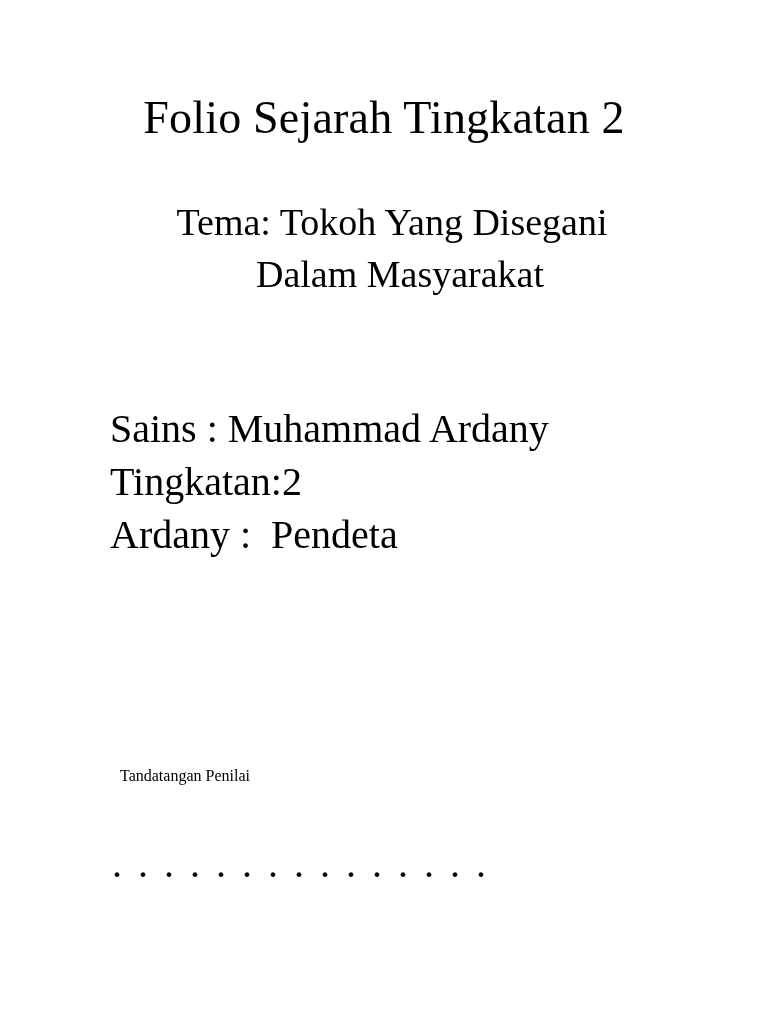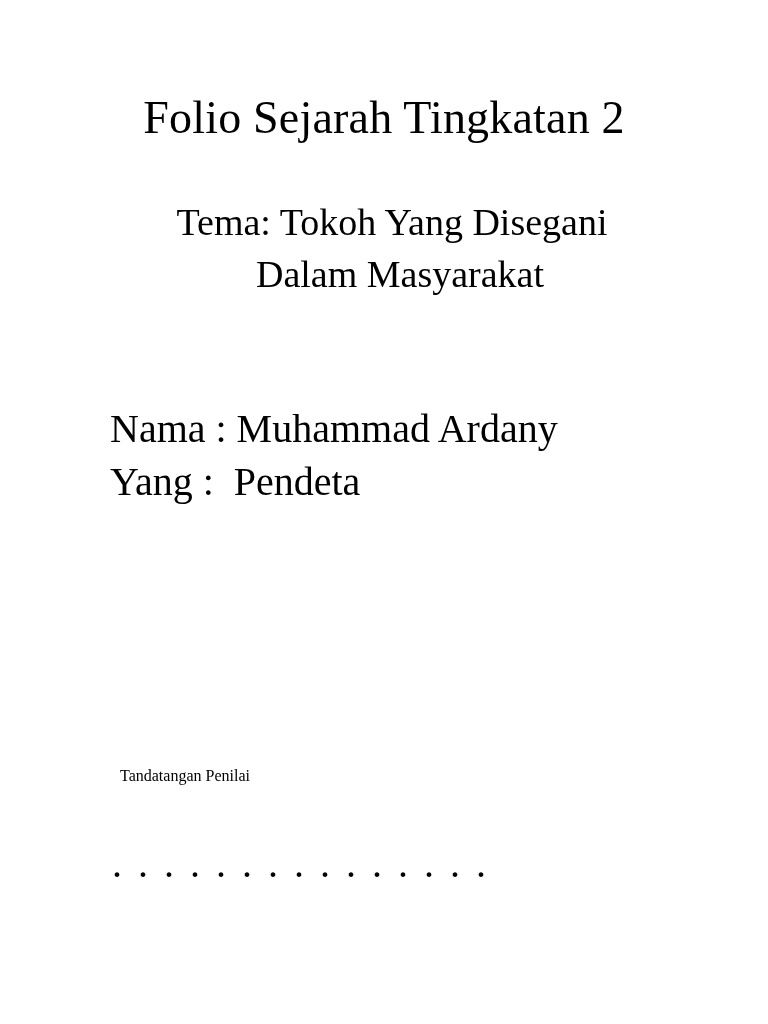--- a/index.html
+++ b/index.html
@@ -89,21 +89,22 @@
 <div class="page">
 
   <div class="doc-title">Folio Sejarah Tingkatan 2</div>
 
   <div class="theme-block">
     <span class="theme-line-1">Tema:  Tokoh Yang Disegani</span>
     <span class="theme-line-2">Dalam Masyarakat</span>
   </div>
 
   <div class="fields">
-    <span class="field-line">Nama : Muhammad Ardany</span>
-    <span class="field-line">Yang :  Pendeta</span>
+    <span class="field-line">Sains : Muhammad Ardany</span>
+    <span class="field-line">Tingkatan:2</span>
+    <span class="field-line">Ardany :  Pendeta</span>
   </div>
 
   <div class="signature-label">Tandatangan Penilai</div>
 
   <div class="signature-dots">. . . . . . . . . . . . . . .</div>
 
 </div>
 
 </body></html>

